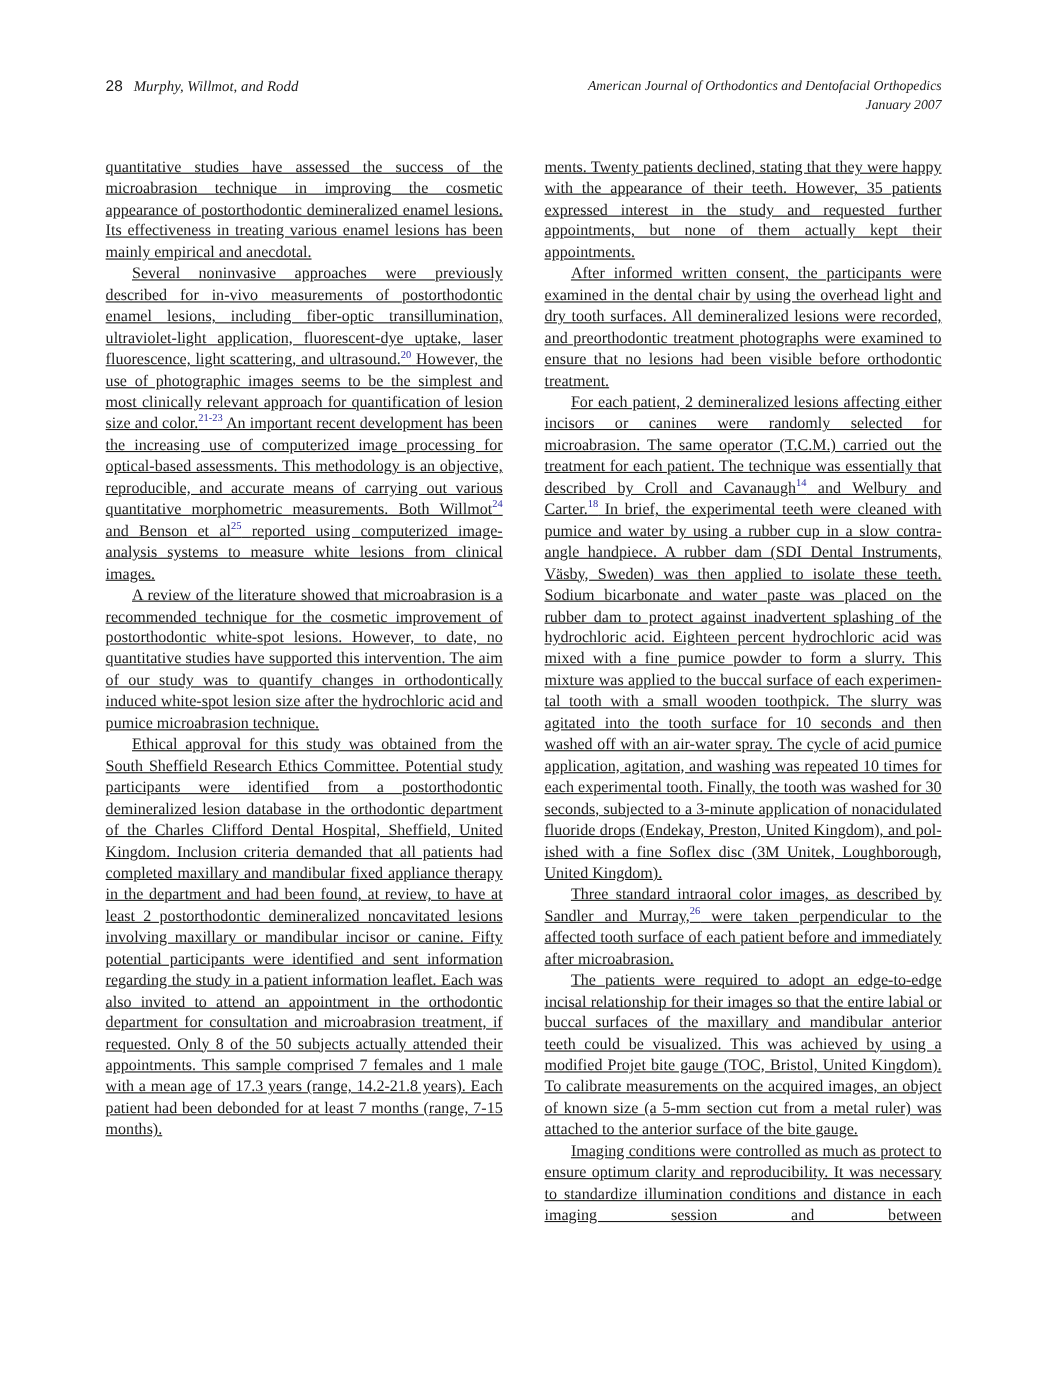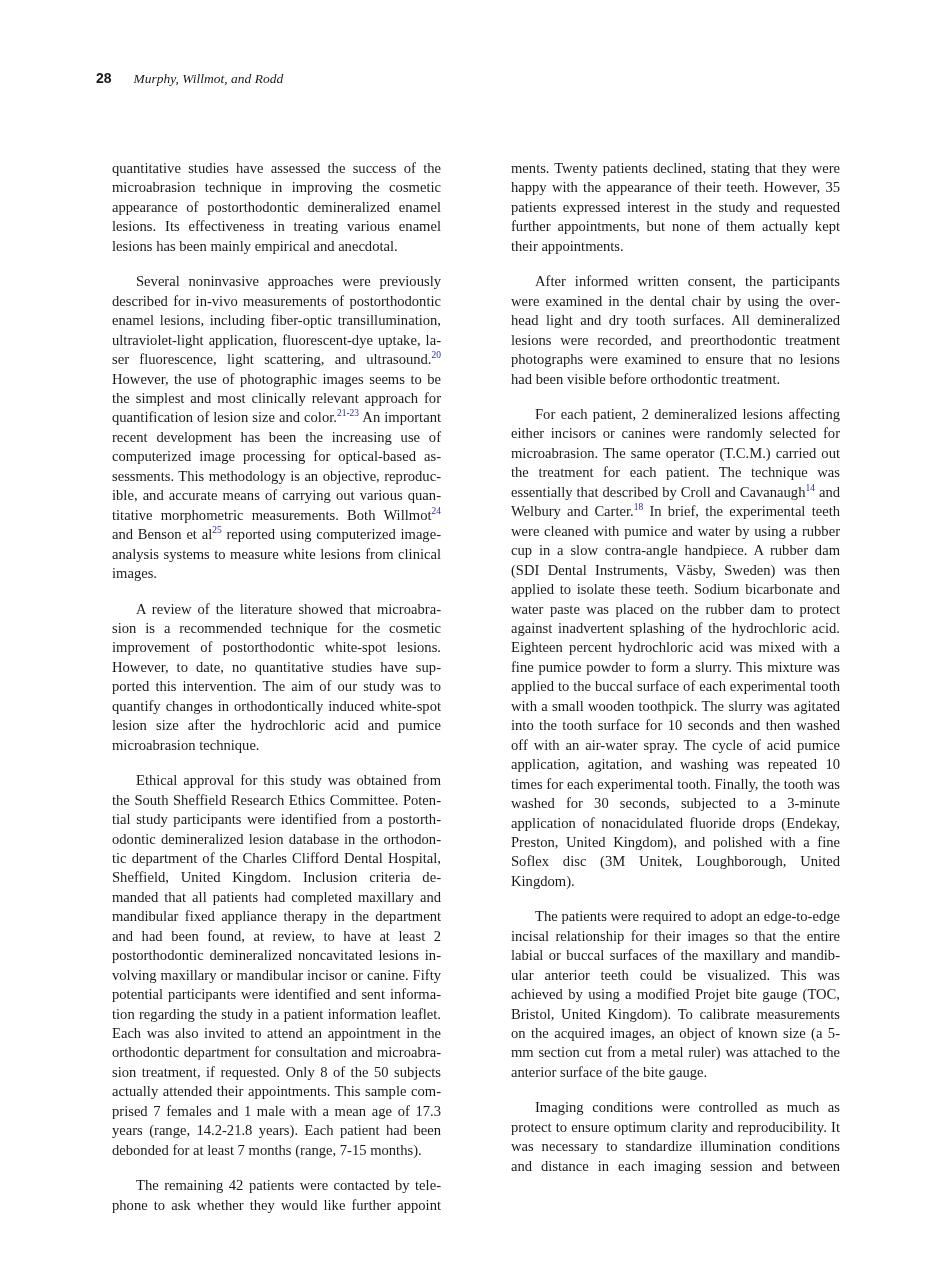--- a/index.html
+++ b/index.html
@@ -1,45 +1,49 @@
 <!DOCTYPE html>
 <html><head>
 <meta charset="utf-8">
 <style>
   html, body { margin: 0; padding: 0; background: #ffffff; }
   body { width: 950px; height: 1272px; position: relative; overflow: hidden; color: #1a1a1a; }
   .header { position: absolute; top: 70px; left: 96px; width: 760px; height: 40px; }
   .hdr-left { position: absolute; left: 0; top: 0; font-family: "Liberation Serif", serif; font-style: italic; font-size: 13.5px; }
-  .hdr-left .pg { font-family: "Liberation Sans", sans-serif; font-weight: bold; font-style: normal; font-size: 14px; margin-right: 22px; }
+  .hdr-left .pg { font-family: "Liberation Sans", sans-serif; font-weight: normal; font-style: normal; font-size: 14px; margin-right: 10px; }
   .hdr-right { position: absolute; right: 0; top: 0; text-align: right; font-family: "Liberation Serif", serif; font-style: italic; font-size: 12.5px; line-height: 17px; }
   .col { position: absolute; top: 143px; width: 361px; font-family: "Liberation Serif", serif; font-size: 14.6px; line-height: 19.45px; text-align: justify; hyphens: manual; }
   .col-left { left: 96px; }
   .col-right { left: 495px; }
-  .col p { margin: 16px; text-indent: 0; }
+  .col p { margin: 0; text-indent: 0; text-decoration: underline; }
   .col p.ind { text-indent: 24px; }
   .col sup { color: #2a2aa0; font-size: 9.5px; line-height: 0; vertical-align: 6px; }
   .col h2 { font-family: "Liberation Sans", sans-serif; font-weight: bold; font-size: 13.5px; margin: 12px 0 9px 0; line-height: 17px; letter-spacing: 0.1px; }
   .last { text-align-last: justify; }
 </style>
 </head>
 <body>
 
 <div class="header">
   <div class="hdr-left">
     <span class="pg">28</span><span>Murphy, Willmot, and Rodd</span>
   </div>
+  <div class="hdr-right">
+    <div>American Journal of Orthodontics and Dentofacial Orthopedics</div>
+    <div>January 2007</div>
+  </div>
 </div>
 
 <div class="col col-left">
   <p>quantitative studies have assessed the success of the microabrasion technique in improving the cosmetic appearance of postorthodontic demineralized enamel lesions. Its effectiveness in treating various enamel lesions has been mainly empirical and anecdotal.</p>
   <p class="ind"><span>Several noninvasive approaches were previously described for in-vivo measurements of postorthodontic enamel lesions, including fiber-optic transillumination, ultraviolet-light application, fluorescent-dye uptake, la­ser fluorescence, light scattering, and ultrasound.</span><sup>20</sup><span> However, the use of photographic images seems to be the simplest and most clinically relevant approach for quantification of lesion size and color.</span><sup>21-23</sup><span> An impor­tant recent development has been the increasing use of computerized image processing for optical-based as­sessments. This methodology is an objective, reproduc­ible, and accurate means of carrying out various quan­titative morphometric measurements. Both Willmot</span><sup>24</sup><span> and Benson et al</span><sup>25</sup><span> reported using computerized image-analysis systems to measure white lesions from clinical images.</span></p>
   <p class="ind">A review of the literature showed that microabra­sion is a recommended technique for the cosmetic improvement of postorthodontic white-spot lesions. However, to date, no quantitative studies have sup­ported this intervention. The aim of our study was to quantify changes in orthodontically induced white-spot lesion size after the hydrochloric acid and pumice microabrasion technique.</p>
   <p class="ind">Ethical approval for this study was obtained from the South Sheffield Research Ethics Committee. Poten­tial study participants were identified from a postorth­odontic demineralized lesion database in the orthodon­tic department of the Charles Clifford Dental Hospital, Sheffield, United Kingdom. Inclusion criteria de­manded that all patients had completed maxillary and mandibular fixed appliance therapy in the department and had been found, at review, to have at least 2 postorthodontic demineralized noncavitated lesions in­volving maxillary or mandibular incisor or canine. Fifty potential participants were identified and sent informa­tion regarding the study in a patient information leaflet. Each was also invited to attend an appointment in the orthodontic department for consultation and microabra­sion treatment, if requested. Only 8 of the 50 subjects actually attended their appointments. This sample com­prised 7 females and 1 male with a mean age of 17.3 years (range, 14.2-21.8 years). Each patient had been debonded for at least 7 months (range, 7-15 months).</p>
-  <p class="ind last">The remaining 42 patients were contacted by tele­phone to ask whether they would like further appoint­</p>
 </div>
 
 <div class="col col-right">
   <p>ments. Twenty patients declined, stating that they were happy with the appearance of their teeth. However, 35 patients expressed interest in the study and requested further appointments, but none of them actually kept their appointments.</p>
   <p class="ind">After informed written consent, the participants were examined in the dental chair by using the over­head light and dry tooth surfaces. All demineralized lesions were recorded, and preorthodontic treatment photographs were examined to ensure that no lesions had been visible before orthodontic treatment.</p>
   <p class="ind"><span>For each patient, 2 demineralized lesions affecting either incisors or canines were randomly selected for microabrasion. The same operator (T.C.M.) carried out the treatment for each patient. The technique was essentially that described by Croll and Cavanaugh</span><sup>14</sup><span> and Welbury and Carter.</span><sup>18</sup><span> In brief, the experimental teeth were cleaned with pumice and water by using a rubber cup in a slow contra-angle handpiece. A rubber dam (SDI Dental Instruments, Väsby, Sweden) was then applied to isolate these teeth. Sodium bicarbonate and water paste was placed on the rubber dam to protect against inadvertent splashing of the hydrochloric acid. Eighteen percent hydrochloric acid was mixed with a fine pumice powder to form a slurry. This mixture was applied to the buccal surface of each experimen­tal tooth with a small wooden toothpick. The slurry was agitated into the tooth surface for 10 seconds and then washed off with an air-water spray. The cycle of acid pumice application, agitation, and washing was repeated 10 times for each experimental tooth. Fi­nally, the tooth was washed for 30 seconds, subjected to a 3-minute application of nonacidulated fluoride drops (Endekay, Preston, United Kingdom), and pol­ished with a fine Soflex disc (3M Unitek, Loughbor­ough, United Kingdom).</span></p>
+  <p class="ind"><span>Three standard intraoral color images, as described by Sandler and Murray,</span><sup>26</sup><span> were taken perpendicular to the affected tooth surface of each patient before and immediately after microabrasion.</span></p>
   <p class="ind">The patients were required to adopt an edge-to-edge incisal relationship for their images so that the entire labial or buccal surfaces of the maxillary and mandib­ular anterior teeth could be visualized. This was achieved by using a modified Projet bite gauge (TOC, Bristol, United Kingdom). To calibrate measurements on the acquired images, an object of known size (a 5-mm section cut from a metal ruler) was attached to the anterior surface of the bite gauge.</p>
   <p class="ind last">Imaging conditions were controlled as much as protect to ensure optimum clarity and reproducibility. It was necessary to standardize illumination conditions and distance in each imaging session and between</p>
 </div>
 
 </body></html>

